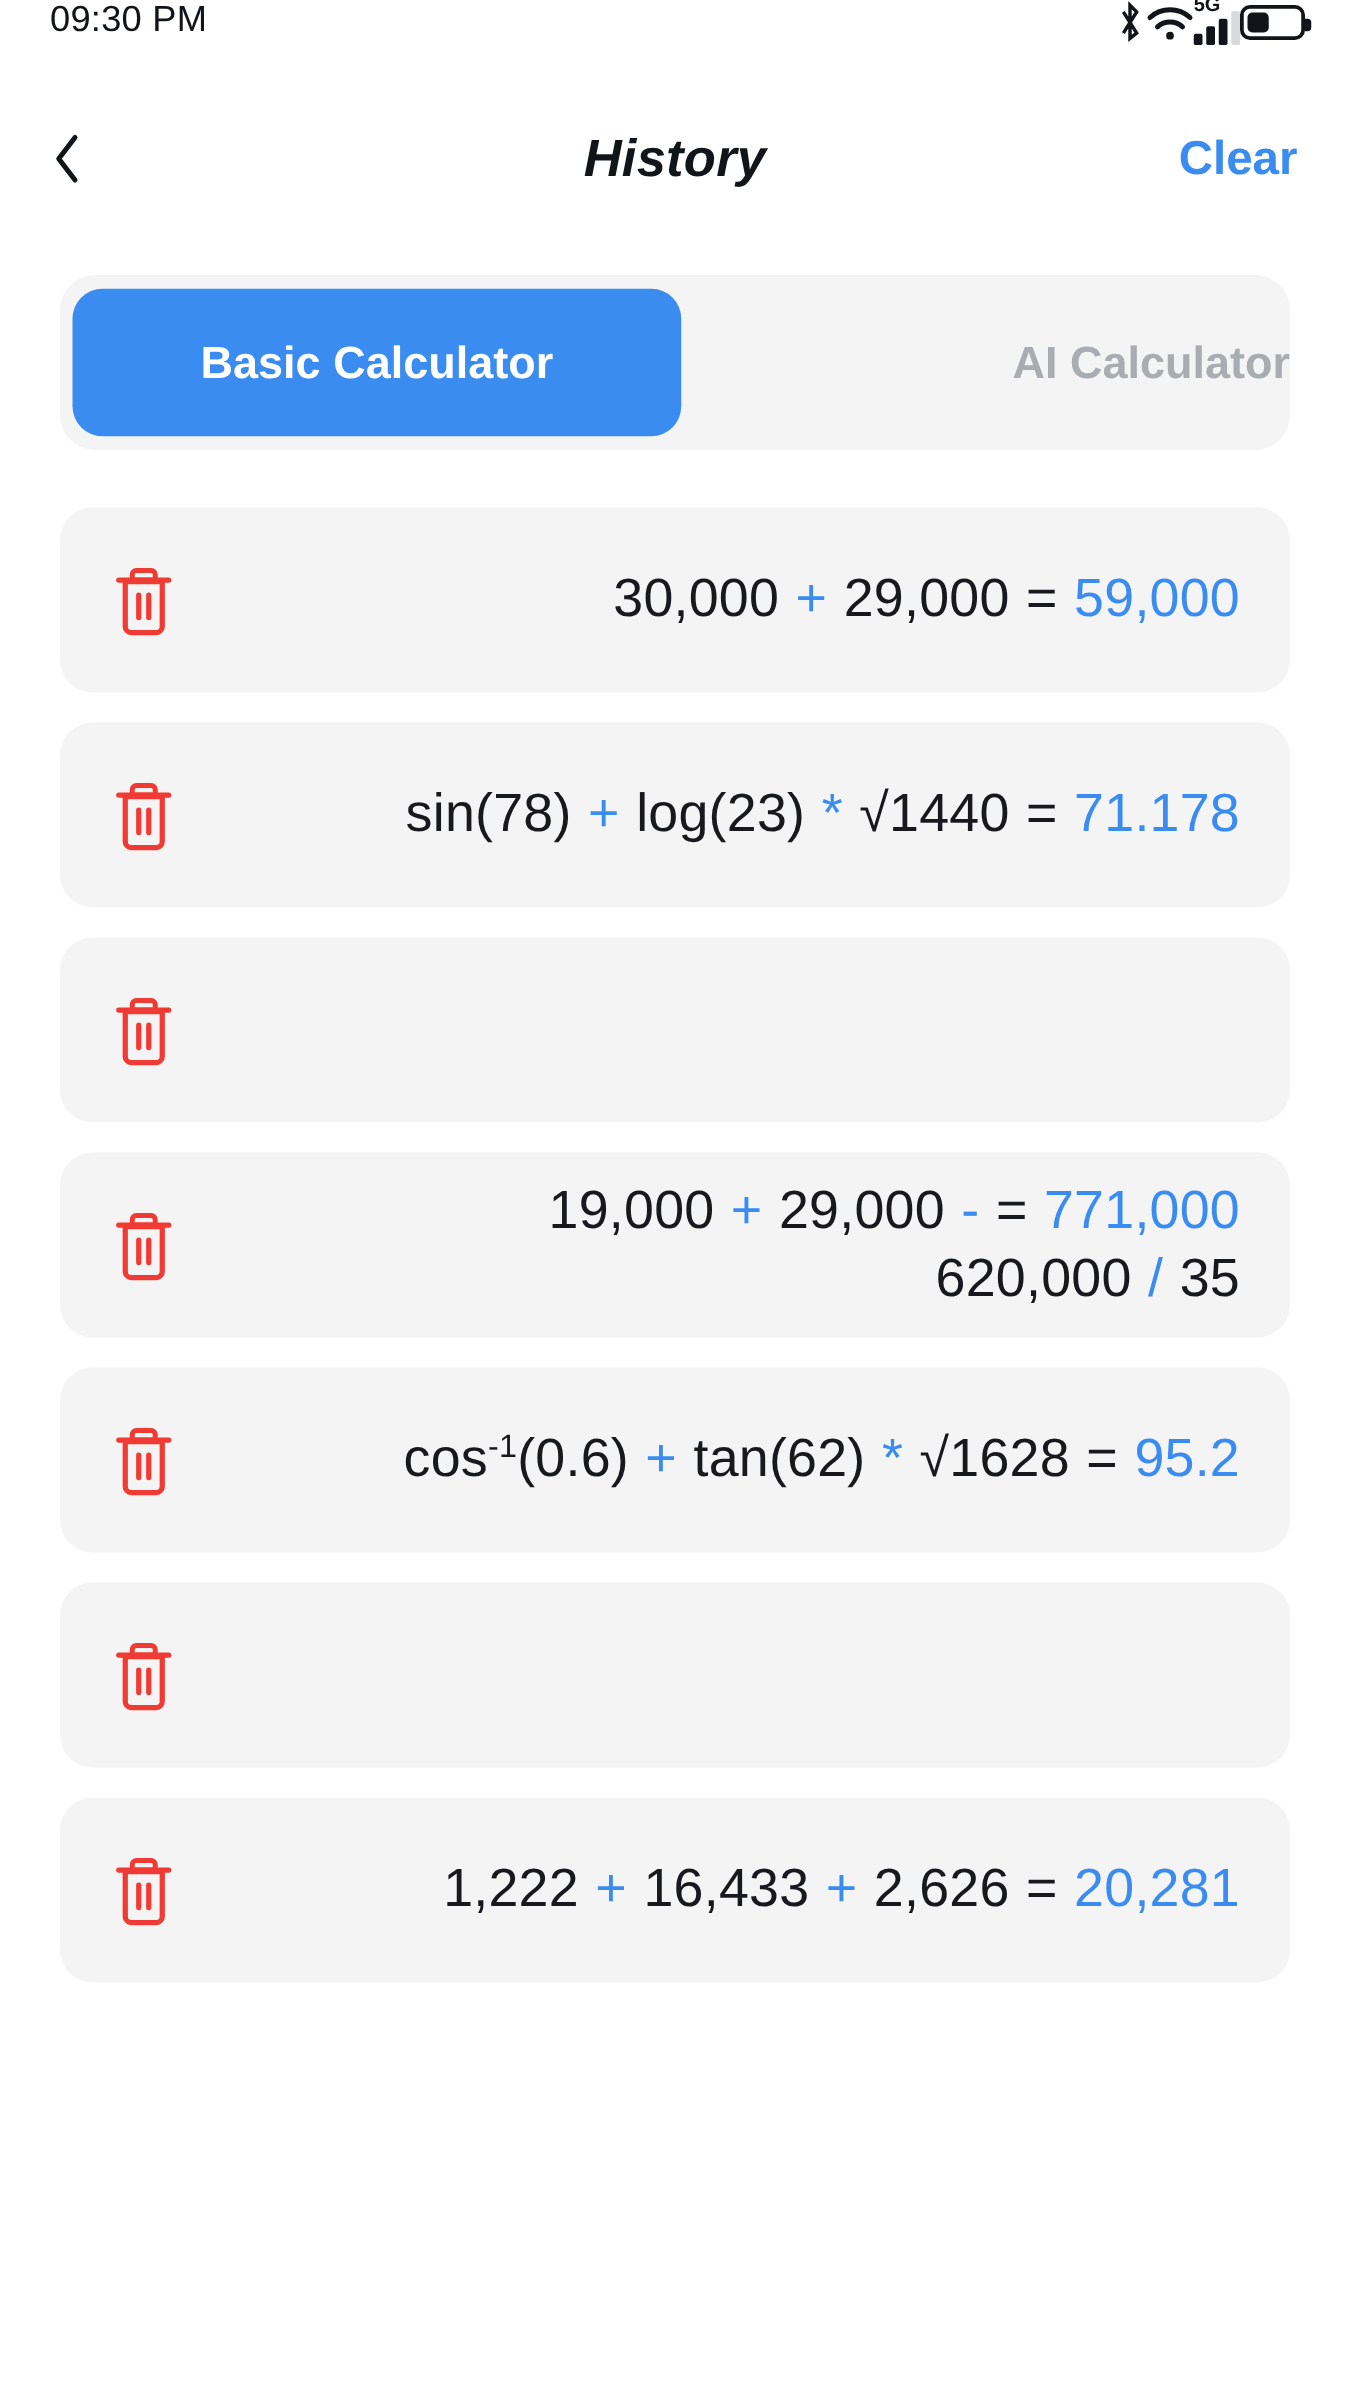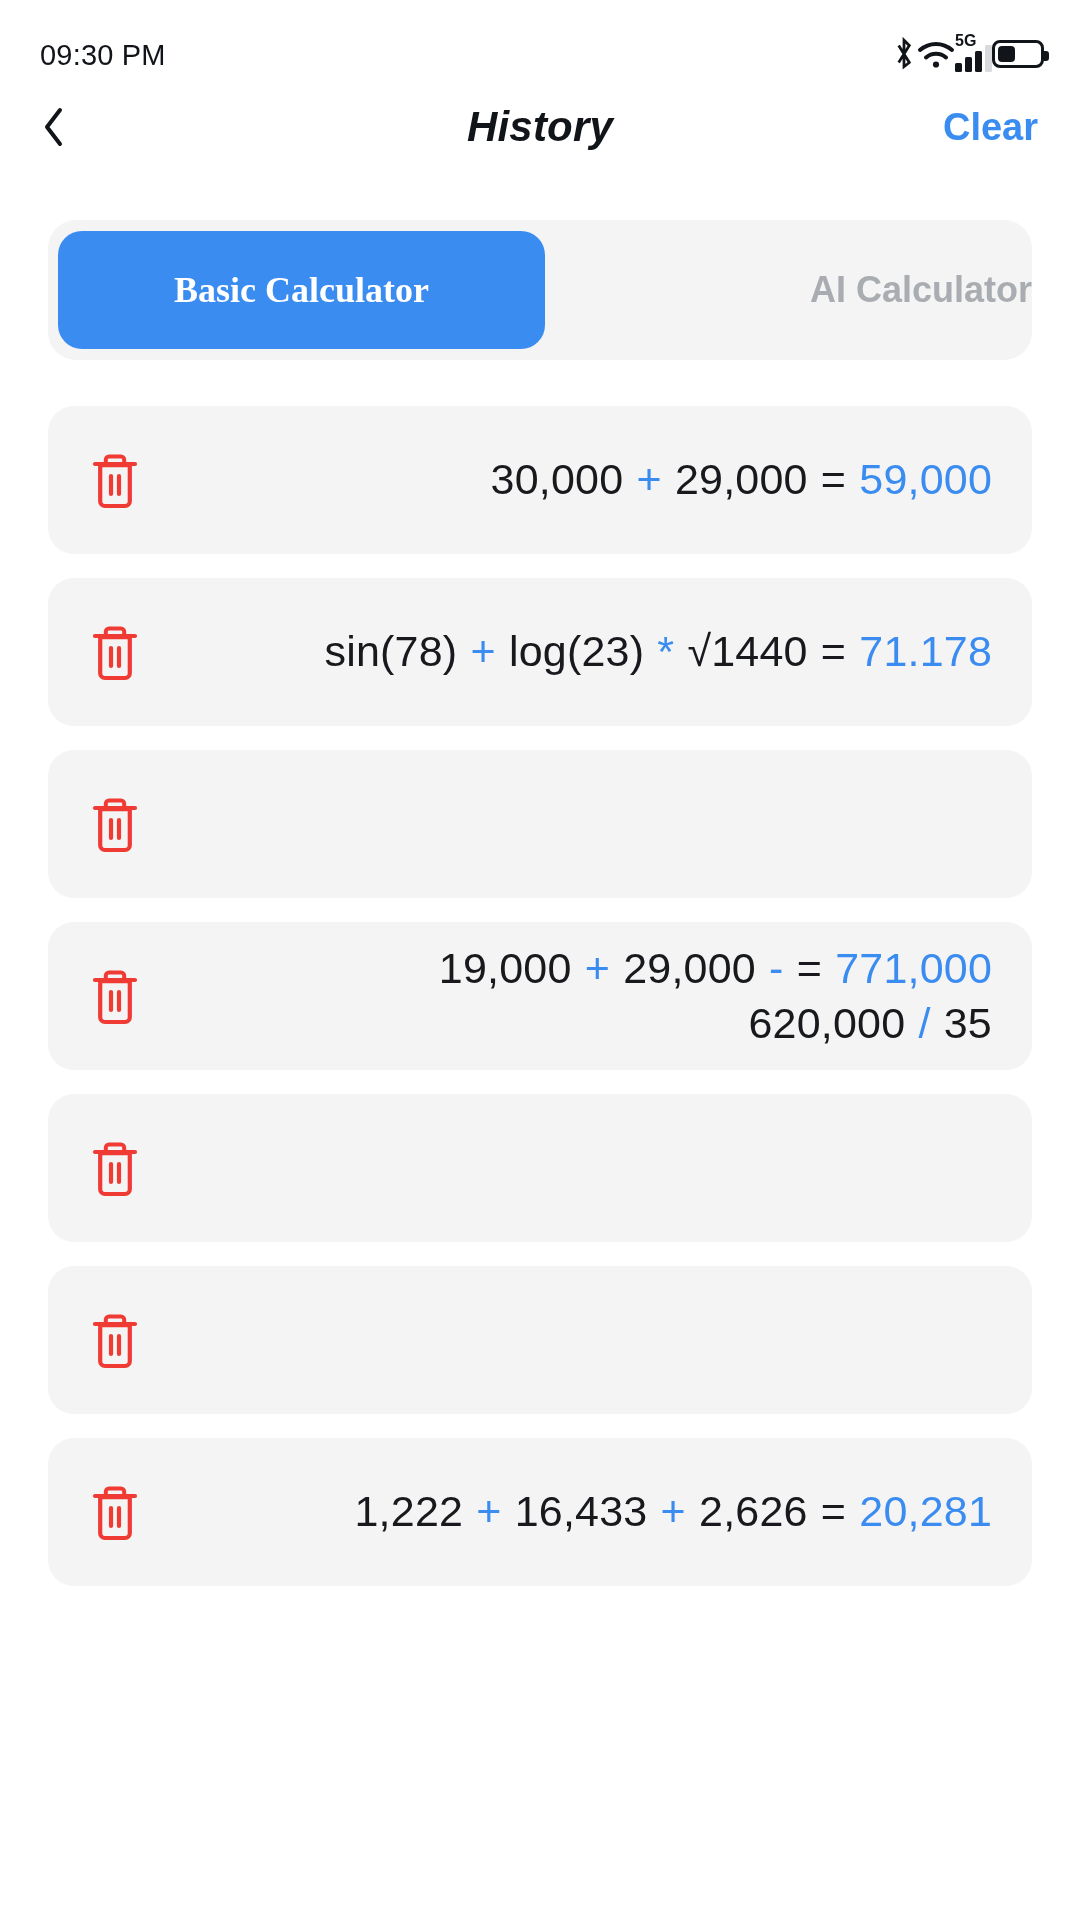--- a/index.html
+++ b/index.html
@@ -8,21 +8,21 @@
     height: 1920px;
     background: #ffffff;
     font-family: "Liberation Sans", sans-serif;
     overflow: hidden;
   }
 
   
   .statusbar {
     height: 72px;
     display: flex;
-    align-items: flex-end;
+    align-items: flex-start;
     justify-content: space-between;
     padding: 0 36px 0 40px;
   }
   .status-time {
     font-size: 29px;
     font-weight: 500;
     color: #111418;
     letter-spacing: 0.2px;
   }
   .status-icons {
@@ -131,21 +131,20 @@
     justify-content: center;
     font-size: 36px;
     border-radius: 24px;
     cursor: pointer;
   }
   .seg.active {
     background: #3b8cf0;
     color: #ffffff;
     font-weight: 600;
     margin-left: 10px;
-    font-family: Liberation Serif, serif;
   }
   .seg.inactive {
     color: #a9acb1;
     font-weight: 700;
     justify-content: flex-end;
   }
 
   
   .list {
     margin: 46px 48px 0 48px;
@@ -288,20 +287,21 @@
     </div>
     <div class="hist-card">
       <div class="trash-btn">
         <svg class="trash-svg" viewBox="0 0 26 30">
   <path d="M3 7 h20" stroke="#ef3b33" stroke-width="2.1" stroke-linecap="round" fill="none"></path>
   <path d="M10 3.2 h6 a1.6 1.6 0 0 1 1.6 1.6 V7 h-9.2 V4.8 A1.6 1.6 0 0 1 10 3.2 z" stroke="#ef3b33" stroke-width="2" fill="none"></path>
   <path d="M5.6 7.6 h14.8 v18 a2.4 2.4 0 0 1 -2.4 2.4 H8 a2.4 2.4 0 0 1 -2.4 -2.4 z" stroke="#ef3b33" stroke-width="2.1" fill="none"></path>
   <path d="M11 13 v9 M15 13 v9" stroke="#ef3b33" stroke-width="2.1" stroke-linecap="round" fill="none"></path>
 </svg>
       </div>
+      <div class="expr"><span>cos</span><span class="sup">-1</span><span>(0.6) </span><span class="op">+</span><span> tan(62) </span><span class="op">*</span><span> √1628 </span><span class="eq">=</span><span class="res"> 95.2</span></div>
     </div>
     <div class="hist-card">
       <div class="trash-btn">
         <svg class="trash-svg" viewBox="0 0 26 30">
   <path d="M3 7 h20" stroke="#ef3b33" stroke-width="2.1" stroke-linecap="round" fill="none"></path>
   <path d="M10 3.2 h6 a1.6 1.6 0 0 1 1.6 1.6 V7 h-9.2 V4.8 A1.6 1.6 0 0 1 10 3.2 z" stroke="#ef3b33" stroke-width="2" fill="none"></path>
   <path d="M5.6 7.6 h14.8 v18 a2.4 2.4 0 0 1 -2.4 2.4 H8 a2.4 2.4 0 0 1 -2.4 -2.4 z" stroke="#ef3b33" stroke-width="2.1" fill="none"></path>
   <path d="M11 13 v9 M15 13 v9" stroke="#ef3b33" stroke-width="2.1" stroke-linecap="round" fill="none"></path>
 </svg>
       </div>

